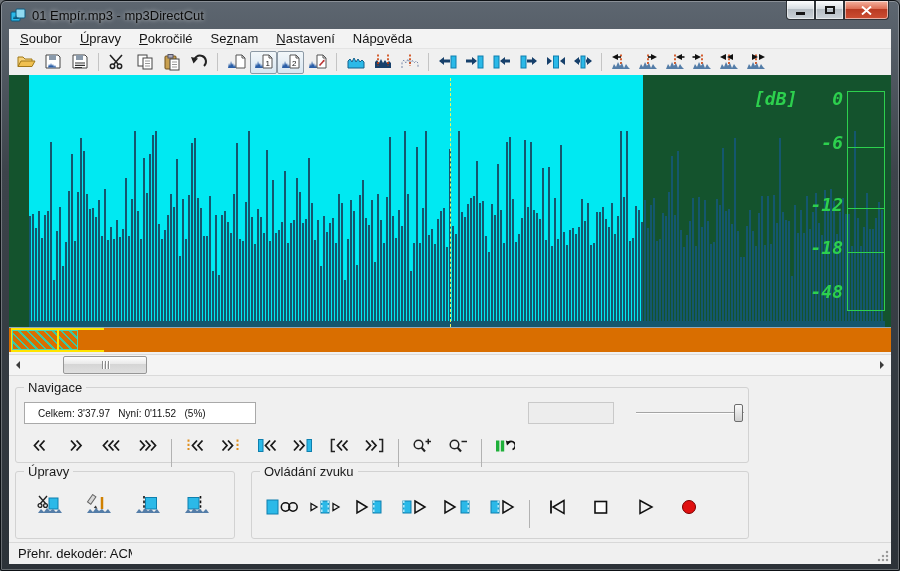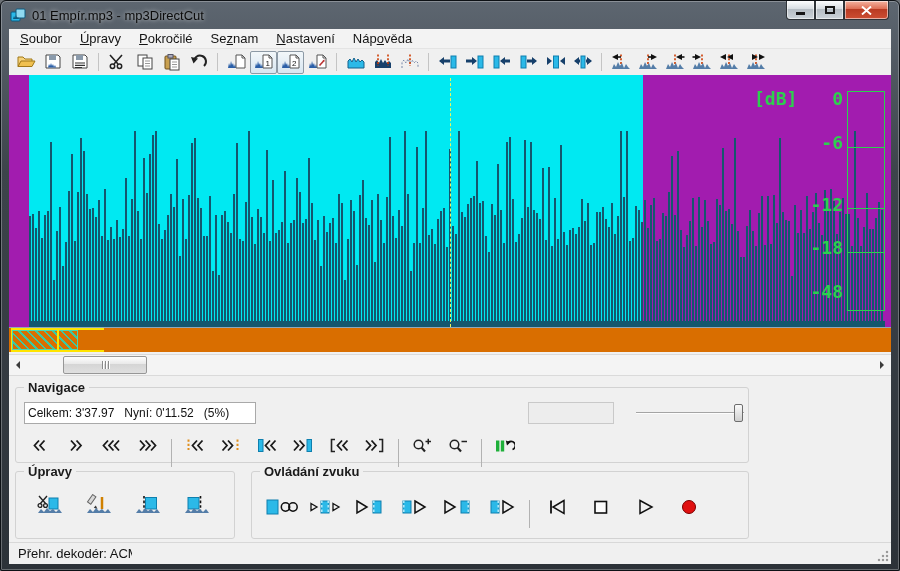--- a/index.html
+++ b/index.html
@@ -19,21 +19,21 @@
   .glyph-max{display:block;width:10px;height:8px;border:2px solid #161616;background:transparent;}
   .client{position:absolute;left:8px;top:28px;width:882px;height:468px;background:#f0f0f0;}
   .menubar{position:absolute;left:0;top:0;width:882px;height:20px;background:#f3f3f3;border-bottom:1px solid #e4e4e4;
     display:flex;align-items:center;font-size:13px;padding-left:2px;}
   .menu-item{padding:1px 9px;color:#141414;cursor:default;}
   .toolbar{position:absolute;left:0;top:20px;width:882px;height:26px;background:#f0f0f0;display:flex;align-items:center;padding-left:3px;}
   .tb-btn{width:27px;height:23px;display:flex;align-items:center;justify-content:center;border:1px solid transparent;border-radius:2px;}
   .tb-btn.pressed{border:1px solid #8d9aa6;background:linear-gradient(#f2f7fa,#d8e6f1);}
   .vsep{width:1px;height:18px;background:#c4c4c4;margin:0 5px;flex:none;}
   .ic{display:flex;align-items:center;justify-content:center;}
-  .waveform{position:absolute;left:0;top:46px;width:882px;height:252px;background:#a21caf;overflow:hidden;}
+  .waveform{position:absolute;left:0;top:46px;width:882px;height:252px;background:#14532d;overflow:hidden;font-style:italic;}
   .wf-selection{position:absolute;top:0;height:252px;background:#00e9f2;}
   .wf-bars{position:absolute;left:0;top:0;}
   .wf-cursor{position:absolute;top:3px;bottom:0;width:0;border-left:1px dashed #e6f660;}
   .wf-meter{position:absolute;border:1px solid #2dd04e;}
   .wf-meter-line{position:absolute;left:0;width:100%;height:0;border-top:1px solid #2dd04e;}
   .db-unit{position:absolute;left:745px;top:13px;color:#2dd04e;font-family:"DejaVu Sans Mono",monospace;font-size:18px;font-weight:bold;}
   .db-tick{position:absolute;right:48px;width:60px;text-align:right;color:#2dd04e;font-family:"DejaVu Sans Mono",monospace;font-size:18px;font-weight:bold;}
   .sepline{position:absolute;left:0;top:298px;width:882px;height:1px;background:#8fa8bc;}
   .overview{position:absolute;left:0;top:299px;width:882px;height:24px;background:#d96e00;}
   .ov-sel{position:absolute;left:2px;top:0;width:93px;height:24px;border-top:2px solid #ffe400;border-bottom:2px solid #ffe400;border-left:2px solid #ffe400;}
@@ -44,24 +44,24 @@
   .sb-btn{position:absolute;top:0;width:18px;height:20px;display:flex;align-items:center;justify-content:center;}
   .sb-btn.left{left:0;} .sb-btn.right{right:0;}
   .arr{width:0;height:0;border:4px solid transparent;}
   .arr.l{border-right-color:#3c3c3c;margin-left:-4px;}
   .arr.r{border-left-color:#3c3c3c;margin-right:-4px;}
   .sb-thumb{position:absolute;left:54px;top:1px;width:84px;height:18px;border:1px solid #979797;border-radius:2px;
     background:linear-gradient(#fefefe,#e8e8e8 45%,#d5d5d5 45%,#e0e0e0);display:flex;align-items:center;justify-content:center;gap:2px;}
   .grip{width:1px;height:8px;background:#8a8a8a;box-shadow:1px 0 0 #fff;}
   .panel{position:absolute;left:0;top:347px;width:882px;height:166px;background:#f0f0f0;}
   .group{position:absolute;border:1px solid #d2d2d2;border-radius:3px;}
-  .group-label{position:absolute;top:-8px;left:8px;background:#f0f0f0;padding:0 4px;font-size:13px;color:#1a1a1a;white-space:nowrap;font-weight:bold;}
+  .group-label{position:absolute;top:-8px;left:8px;background:#f0f0f0;padding:0 4px;font-size:13px;color:#1a1a1a;white-space:nowrap;}
   .nav-group{left:6px;top:11px;width:734px;height:76px;}
-  .field{position:absolute;top:14px;height:22px;background:#fff;border:1px solid #a9a9a9;font-size:12px;color:#111;
-    display:flex;align-items:center;padding:0 3px;white-space:pre;overflow:hidden;}
+  .field{position:absolute;top:14px;height:22px;background:#fff;border:1px solid #a9a9a9;font-size:10px;color:#111;
+    display:flex;align-items:center;padding:0 13px;white-space:pre;overflow:hidden;}
   .f1{left:8px;width:232px;} .f2{left:262px;width:228px;}
   .f3{left:512px;width:86px;background:#ededed;border-color:#c9c9c9;}
   .slider{position:absolute;left:618px;top:14px;width:112px;height:22px;}
   .slider-track{position:absolute;left:2px;right:2px;top:10px;height:2px;background:#a4a4a4;border-bottom:1px solid #fdfdfd;}
   .slider-thumb{position:absolute;right:3px;top:2px;width:9px;height:18px;background:linear-gradient(#fafafa,#cfcfcf);border:1px solid #6d6d6d;border-radius:2px;}
   .nav-buttons{position:absolute;left:6px;top:44px;height:28px;display:flex;align-items:center;}
   .nv-btn{width:36px;height:26px;display:flex;align-items:center;justify-content:center;}
   .edit-group{left:6px;top:95px;width:220px;height:68px;}
   .edit-buttons{display:flex;gap:13px;padding:16px 0 0 16px;}
   .ed-btn{width:36px;height:32px;display:flex;align-items:center;justify-content:center;}

